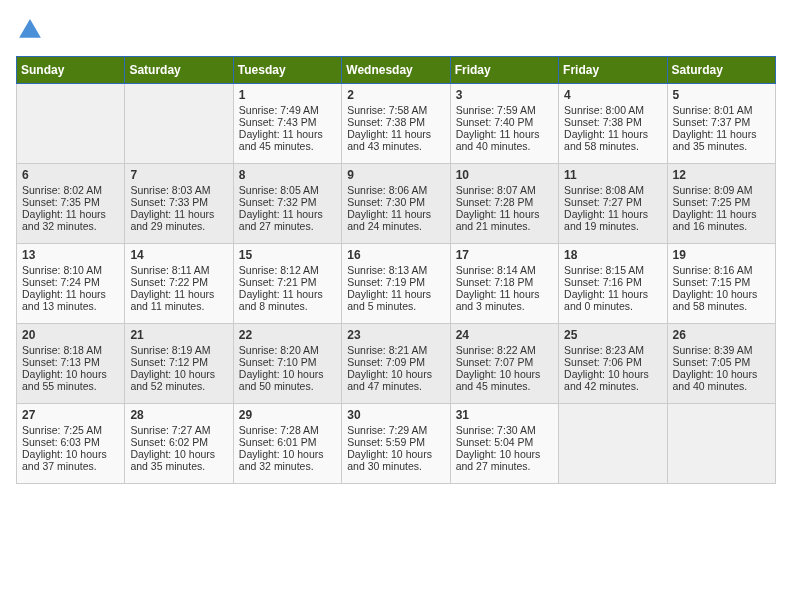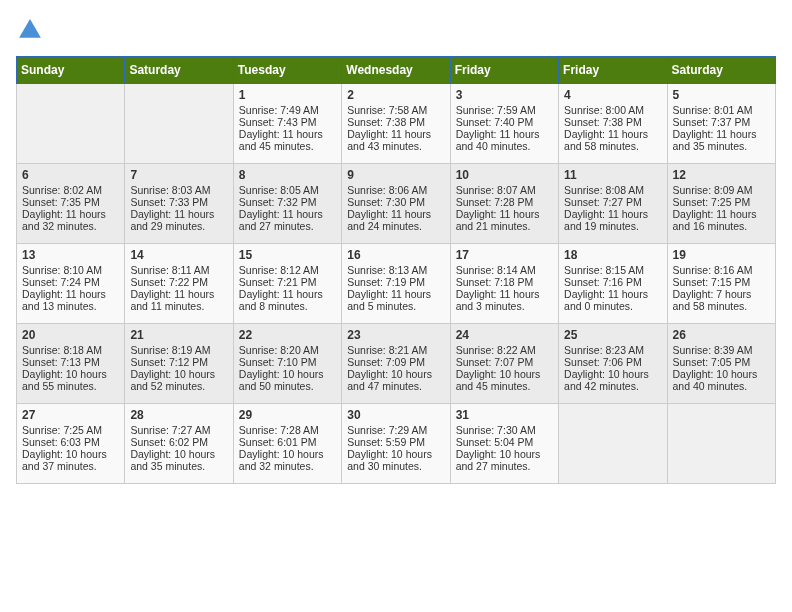--- a/index.html
+++ b/index.html
@@ -192,21 +192,21 @@
         <span>Sunrise: 8:14 AM</span><br>
         <span>Sunset: 7:18 PM</span><br>
         <span>Daylight: 11 hours and 3 minutes.</span></td>
         <td><span class="day-num">18</span>
         <span>Sunrise: 8:15 AM</span><br>
         <span>Sunset: 7:16 PM</span><br>
         <span>Daylight: 11 hours and 0 minutes.</span></td>
         <td><span class="day-num">19</span>
         <span>Sunrise: 8:16 AM</span><br>
         <span>Sunset: 7:15 PM</span><br>
-        <span>Daylight: 7 hours and 58 minutes.</span></td>
+        <span>Daylight: 10 hours and 58 minutes.</span></td>
       </tr>
       <tr>
         <td><span class="day-num">20</span>
         <span>Sunrise: 8:18 AM</span><br>
         <span>Sunset: 7:13 PM</span><br>
         <span>Daylight: 10 hours and 55 minutes.</span></td>
         <td><span class="day-num">21</span>
         <span>Sunrise: 8:19 AM</span><br>
         <span>Sunset: 7:12 PM</span><br>
         <span>Daylight: 10 hours and 52 minutes.</span></td>

